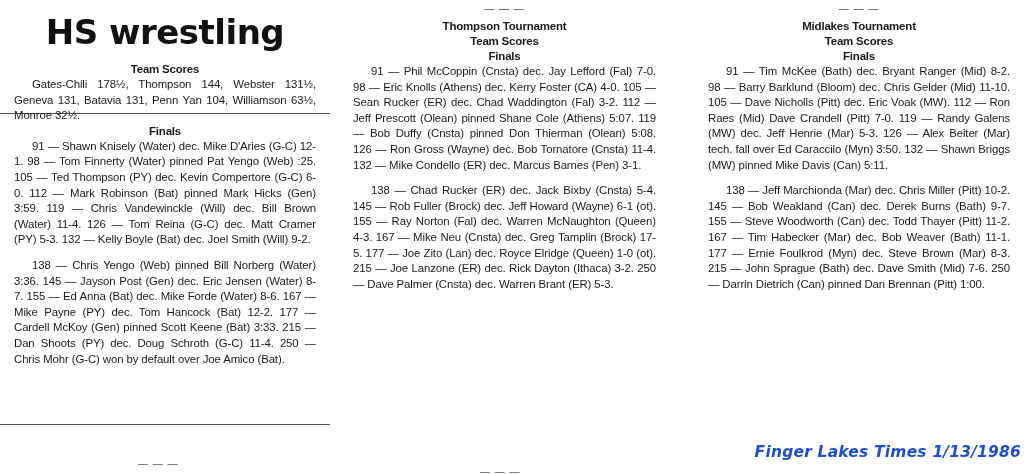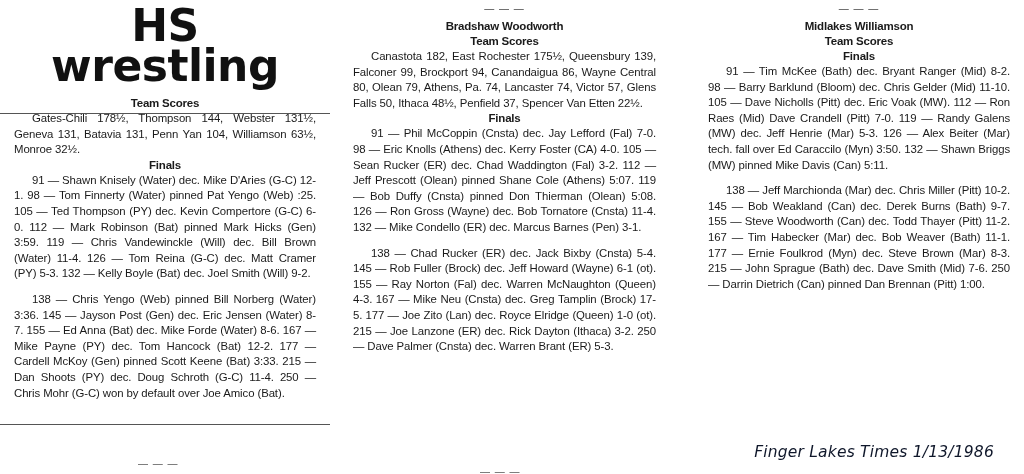--- a/index.html
+++ b/index.html
@@ -11,37 +11,37 @@
   .col {
     position: absolute; top: 0;
     font-size: 11.4px; line-height: 15.6px;
     text-align: justify; letter-spacing: -0.1px;
   }
   #col-left  { left: 14px;  width: 302px; }
   #col-mid   { left: 353px; width: 303px; }
   #col-right { left: 708px; width: 302px; }
   .headline {
     font-family: "DejaVu Sans", sans-serif; font-weight: bold;
-    font-size: 44px; line-height: 40px; text-align: center;
-    margin-top: 6px; margin-bottom: 10px; letter-spacing: -0.5px; color: #111;
+    font-size: 34px; line-height: 40px; text-align: center;
+    margin-top: 12px; margin-bottom: 10px; letter-spacing: -0.5px; color: #111;
   }
   .sep { text-align: center; font-size: 10px; line-height: 12px; letter-spacing: 1px; color: #444; }
   .sep.top { margin-top: 3px; height: 12px; }
   .event-title, .subhead {
     text-align: center; font-weight: bold; font-size: 11.5px; line-height: 15px; letter-spacing: -0.2px;
   }
   .para { text-indent: 18px; margin: 0; }
   .para + .para { margin-top: 10px; }
   .rule { position: absolute; height: 1px; background: #555; left: 0; }
   #rule-1 { top: 113px; width: 330px; }
   #rule-2 { top: 424px; width: 330px; }
   .credit {
-    position: absolute; right: 30px; bottom: 13px;
-    font-family: "DejaVu Sans", sans-serif; font-weight: normal; font-style: italic;
-    font-size: 15.5px; letter-spacing: 0.2px; color: #0f172a;
+    position: absolute; right: 3px; bottom: 13px;
+    font-family: "DejaVu Sans", sans-serif; font-weight: bold; font-style: italic;
+    font-size: 15.5px; letter-spacing: 0.2px; color: #1d4ed8;
   }
   .bottom-sep { position: absolute; font-size: 10px; color: #555; letter-spacing: 1px; }
   #sep-left-bottom { left: 138px; top: 458px; }
   #sep-mid-bottom  { left: 480px; top: 466px; }
 </style>
 </head>
 <body>
 
 <div class="rule" id="rule-1"></div>
 <div class="rule" id="rule-2"></div>
@@ -50,31 +50,30 @@
   <div class="headline">HS wrestling</div>
   <div class="subhead">Team Scores</div>
   <p class="para">Gates-Chili 178½, Thompson 144, Webster 131½, Geneva 131, Batavia 131, Penn Yan 104, Williamson 63½, Monroe 32½.</p>
   <div class="subhead">Finals</div>
   <p class="para">91 — Shawn Knisely (Water) dec. Mike D'Aries (G-C) 12-1. 98 — Tom Finnerty (Water) pinned Pat Yengo (Web) :25. 105 — Ted Thompson (PY) dec. Kevin Compertore (G-C) 6-0. 112 — Mark Robinson (Bat) pinned Mark Hicks (Gen) 3:59. 119 — Chris Vandewinckle (Will) dec. Bill Brown (Water) 11-4. 126 — Tom Reina (G-C) dec. Matt Cramer (PY) 5-3. 132 — Kelly Boyle (Bat) dec. Joel Smith (Will) 9-2.</p>
   <p class="para">138 — Chris Yengo (Web) pinned Bill Norberg (Water) 3:36. 145 — Jayson Post (Gen) dec. Eric Jensen (Water) 8-7. 155 — Ed Anna (Bat) dec. Mike Forde (Water) 8-6. 167 — Mike Payne (PY) dec. Tom Hancock (Bat) 12-2. 177 — Cardell McKoy (Gen) pinned Scott Keene (Bat) 3:33. 215 — Dan Shoots (PY) dec. Doug Schroth (G-C) 11-4. 250 — Chris Mohr (G-C) won by default over Joe Amico (Bat).</p>
 </div>
 
 <div class="col" id="col-mid">
   <div class="sep top">— — —</div>
-  <div class="event-title" style="margin-top:4px;">Bradshaw Woodworth</div>
+  <div class="event-title" style="margin-top:4px;">Thompson Tournament</div>
   <div class="subhead">Team Scores</div>
-  <p class="para">Canastota 182, East Rochester 175½, Queensbury 139, Falconer 99, Brockport 94, Canandaigua 86, Wayne Central 80, Olean 79, Athens, Pa. 74, Lancaster 74, Victor 57, Glens Falls 50, Ithaca 48½, Penfield 37, Spencer Van Etten 22½.</p>
   <div class="subhead">Finals</div>
   <p class="para">91 — Phil McCoppin (Cnsta) dec. Jay Lefford (Fal) 7-0. 98 — Eric Knolls (Athens) dec. Kerry Foster (CA) 4-0. 105 — Sean Rucker (ER) dec. Chad Waddington (Fal) 3-2. 112 — Jeff Prescott (Olean) pinned Shane Cole (Athens) 5:07. 119 — Bob Duffy (Cnsta) pinned Don Thierman (Olean) 5:08. 126 — Ron Gross (Wayne) dec. Bob Tornatore (Cnsta) 11-4. 132 — Mike Condello (ER) dec. Marcus Barnes (Pen) 3-1.</p>
   <p class="para">138 — Chad Rucker (ER) dec. Jack Bixby (Cnsta) 5-4. 145 — Rob Fuller (Brock) dec. Jeff Howard (Wayne) 6-1 (ot). 155 — Ray Norton (Fal) dec. Warren McNaughton (Queen) 4-3. 167 — Mike Neu (Cnsta) dec. Greg Tamplin (Brock) 17-5. 177 — Joe Zito (Lan) dec. Royce Elridge (Queen) 1-0 (ot). 215 — Joe Lanzone (ER) dec. Rick Dayton (Ithaca) 3-2. 250 — Dave Palmer (Cnsta) dec. Warren Brant (ER) 5-3.</p>
 </div>
 
 <div class="col" id="col-right">
   <div class="sep top">— — —</div>
-  <div class="event-title" style="margin-top:4px;">Midlakes Williamson</div>
+  <div class="event-title" style="margin-top:4px;">Midlakes Tournament</div>
   <div class="subhead">Team Scores</div>
   <div class="subhead">Finals</div>
   <p class="para">91 — Tim McKee (Bath) dec. Bryant Ranger (Mid) 8-2. 98 — Barry Barklund (Bloom) dec. Chris Gelder (Mid) 11-10. 105 — Dave Nicholls (Pitt) dec. Eric Voak (MW). 112 — Ron Raes (Mid) Dave Crandell (Pitt) 7-0. 119 — Randy Galens (MW) dec. Jeff Henrie (Mar) 5-3. 126 — Alex Beiter (Mar) tech. fall over Ed Caraccilo (Myn) 3:50. 132 — Shawn Briggs (MW) pinned Mike Davis (Can) 5:11.</p>
   <p class="para">138 — Jeff Marchionda (Mar) dec. Chris Miller (Pitt) 10-2. 145 — Bob Weakland (Can) dec. Derek Burns (Bath) 9-7. 155 — Steve Woodworth (Can) dec. Todd Thayer (Pitt) 11-2. 167 — Tim Habecker (Mar) dec. Bob Weaver (Bath) 11-1. 177 — Ernie Foulkrod (Myn) dec. Steve Brown (Mar) 8-3. 215 — John Sprague (Bath) dec. Dave Smith (Mid) 7-6. 250 — Darrin Dietrich (Can) pinned Dan Brennan (Pitt) 1:00.</p>
 </div>
 
 <div class="bottom-sep" id="sep-left-bottom">— — —</div>
 <div class="bottom-sep" id="sep-mid-bottom">— — —</div>
 
 <div class="credit">Finger Lakes Times 1/13/1986</div>

